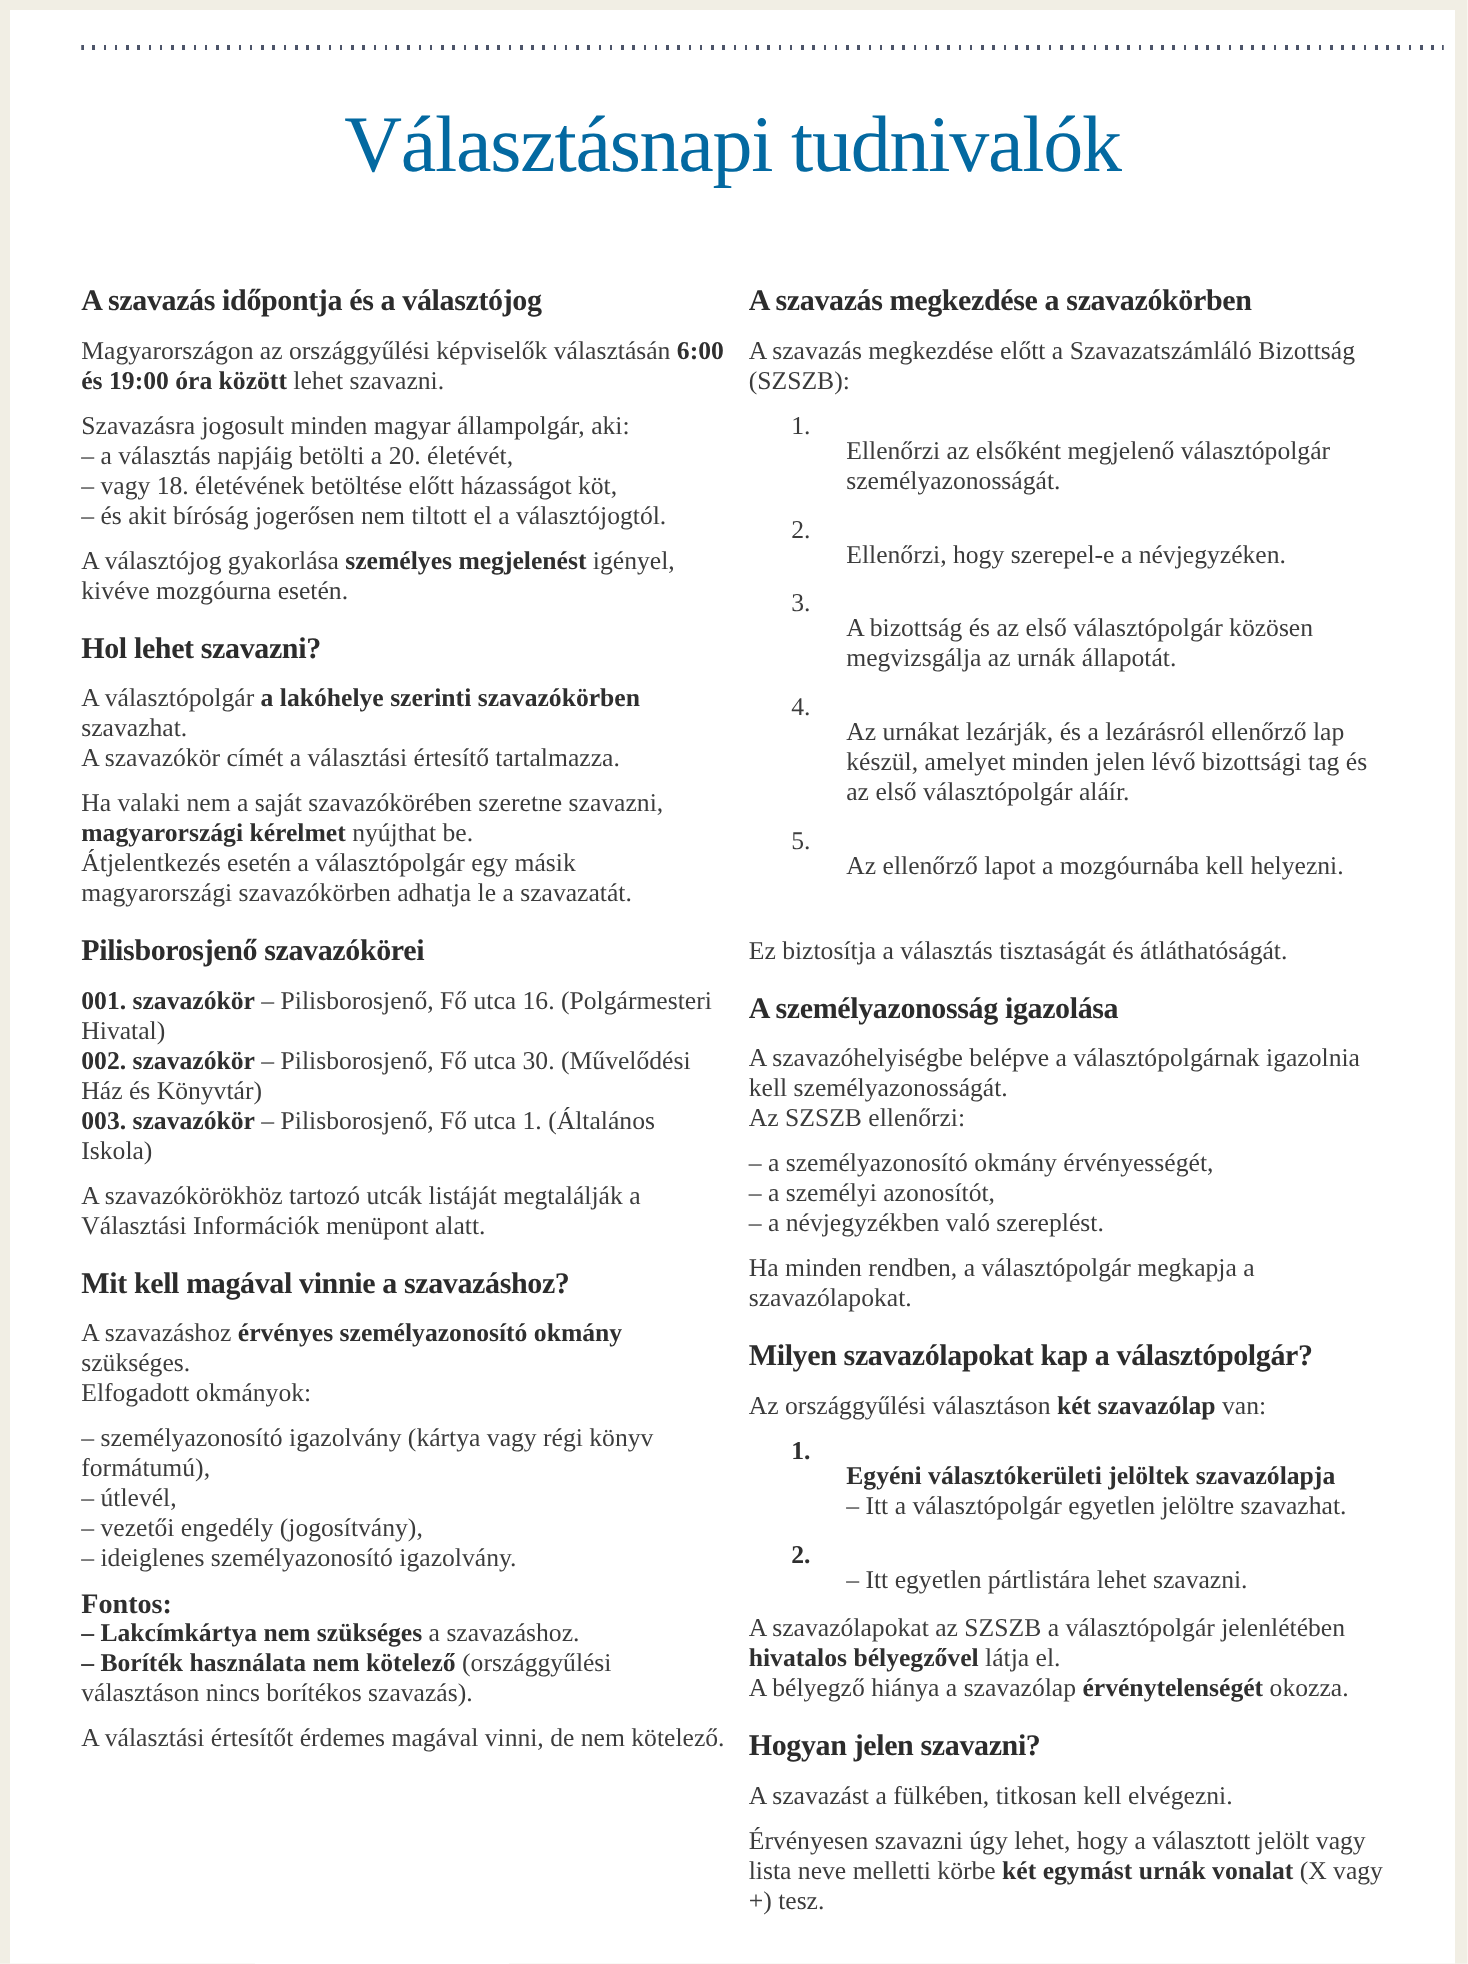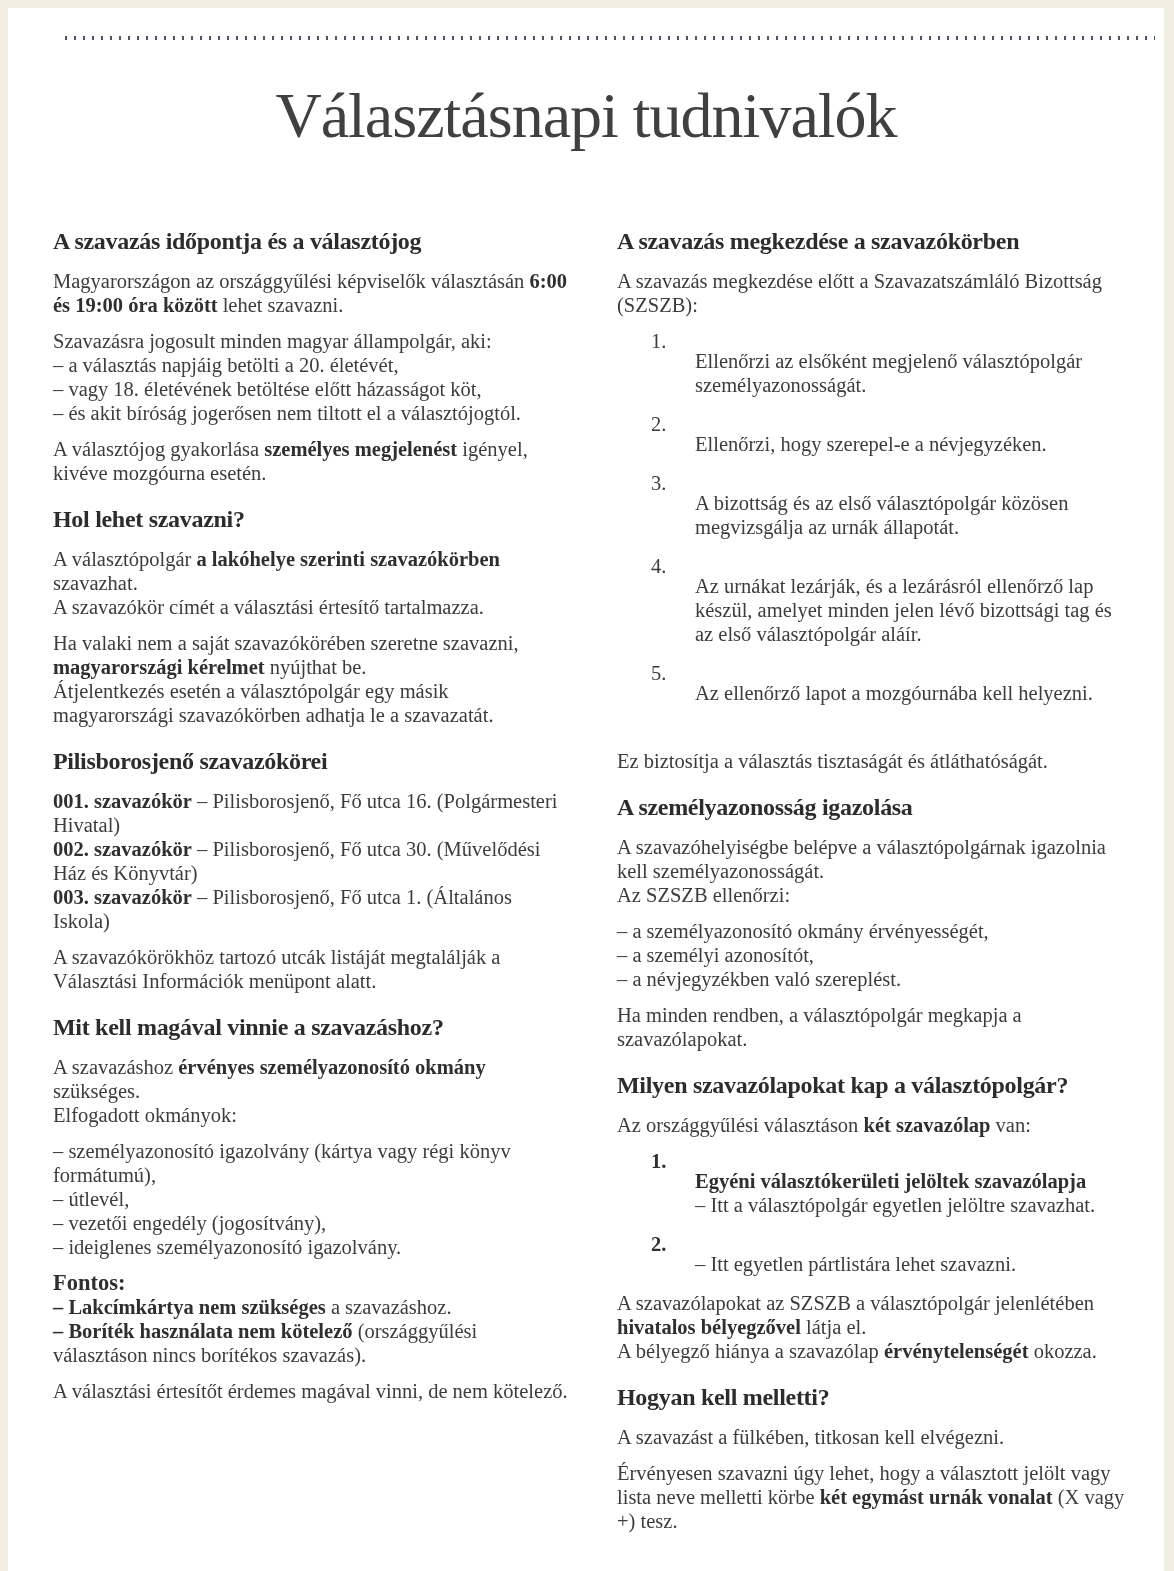--- a/index.html
+++ b/index.html
@@ -20,35 +20,35 @@
   .dotted {
     height: 4px;
     margin: 0 9px 0 57px;
     background-image: repeating-linear-gradient(90deg, #4d5569 0 2px, transparent 2px 9px);
   }
   .title {
     margin: 40px 0 0;
     text-align: center;
     font-size: 64px; line-height: 1.13;
     font-weight: 400;
-    color: #404040;
+    color: #0369a1;
     letter-spacing: -1px;
   }
   .subtitle {
     margin: 26px 0 0;
     text-align: center;
     font-size: 54px; line-height: 1.13;
     font-weight: 400;
     color: #2c3c80;
     letter-spacing: -1px;
   }
   .columns {
-    display: flex; gap: 44px;
+    display: flex; gap: 14px;
     margin-top: 74px;
-    padding: 0 33px 0 45px;
+    padding: 0 33px 0 57px;
   }
   .col { width: 520px; flex: none; }
   .col.right { width: 518px; }
   .h {
     font-size: 24px; line-height: 30px;
     font-weight: 700; color: #2c2c2c;
     letter-spacing: -0.3px;
     margin: 19px 0 13px;
   }
   section:first-child .h { margin-top: 0; }
@@ -201,20 +201,20 @@
             </div>
           </div>
         </div>
         <p class="para">
           <span class="line"><span>A szavazólapokat az SZSZB a választópolgár jelenlétében </span><b>hivatalos bélyegzővel</b><span> látja el.</span></span>
           <span class="line"><span>A bélyegző hiánya a szavazólap </span><b>érvénytelenségét</b><span> okozza.</span></span>
         </p>
       </section>
 
       <section>
-        <h3 class="h">Hogyan kell melletti?</h3>
+        <h3 class="h">Hogyan jelen szavazni?</h3>
         <p class="para">A szavazást a fülkében, titkosan kell elvégezni.</p>
         <p class="para"><span>Érvényesen szavazni úgy lehet, hogy a választott jelölt vagy lista neve melletti körbe </span><b>két egymást urnák vonalat</b><span> (X vagy +) tesz.</span></p>
       </section>
 
     </div>
   </div>
 </div>
 
 </body></html>

